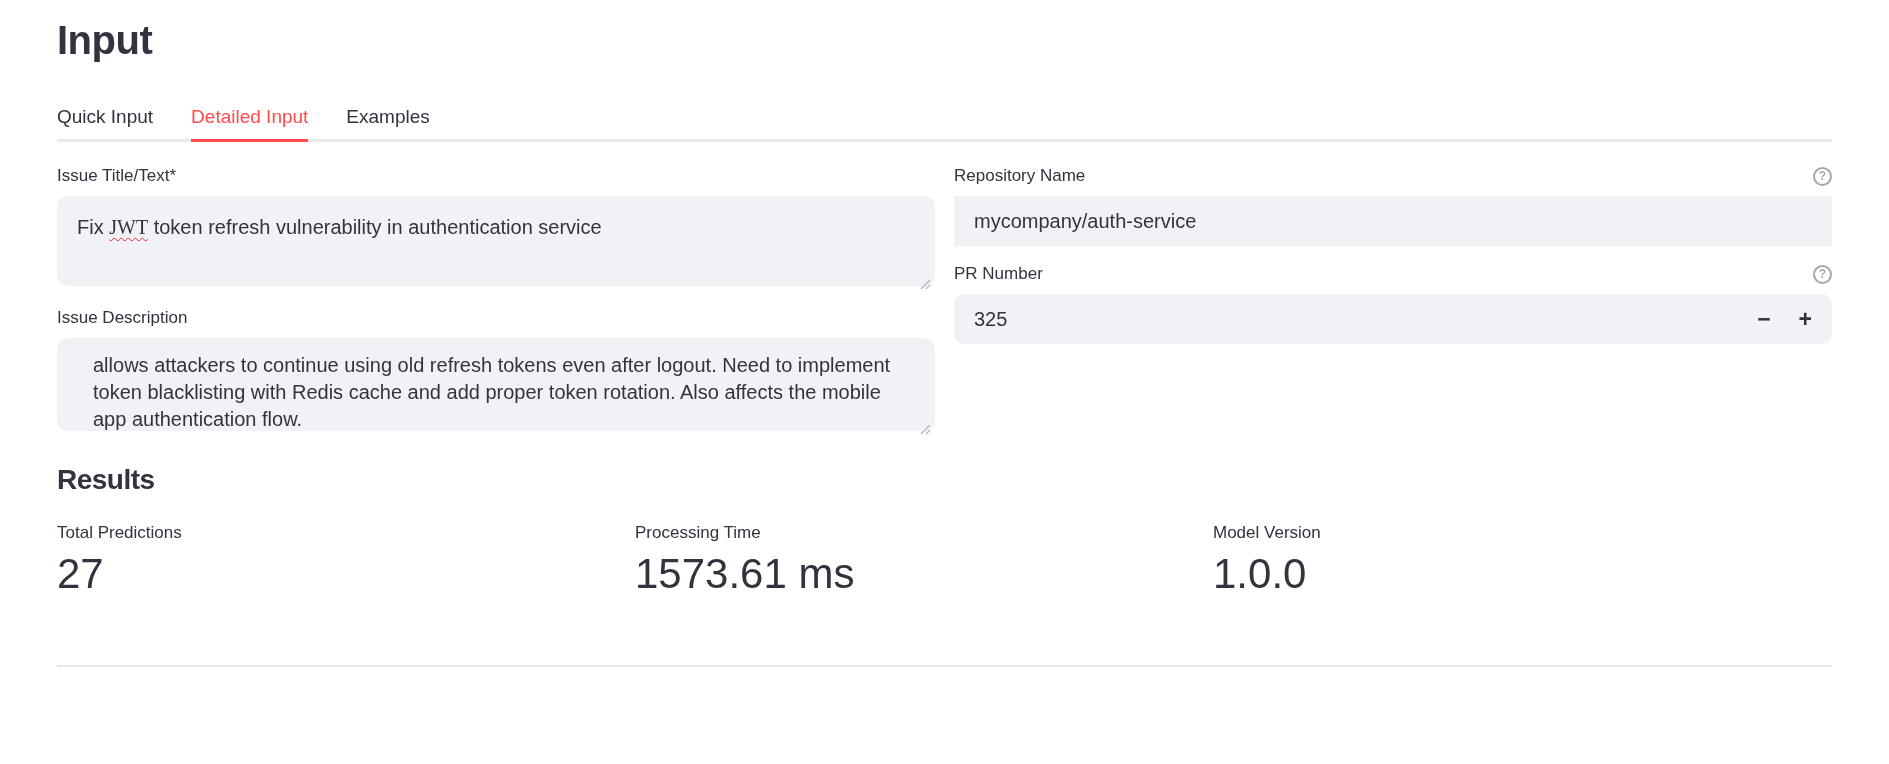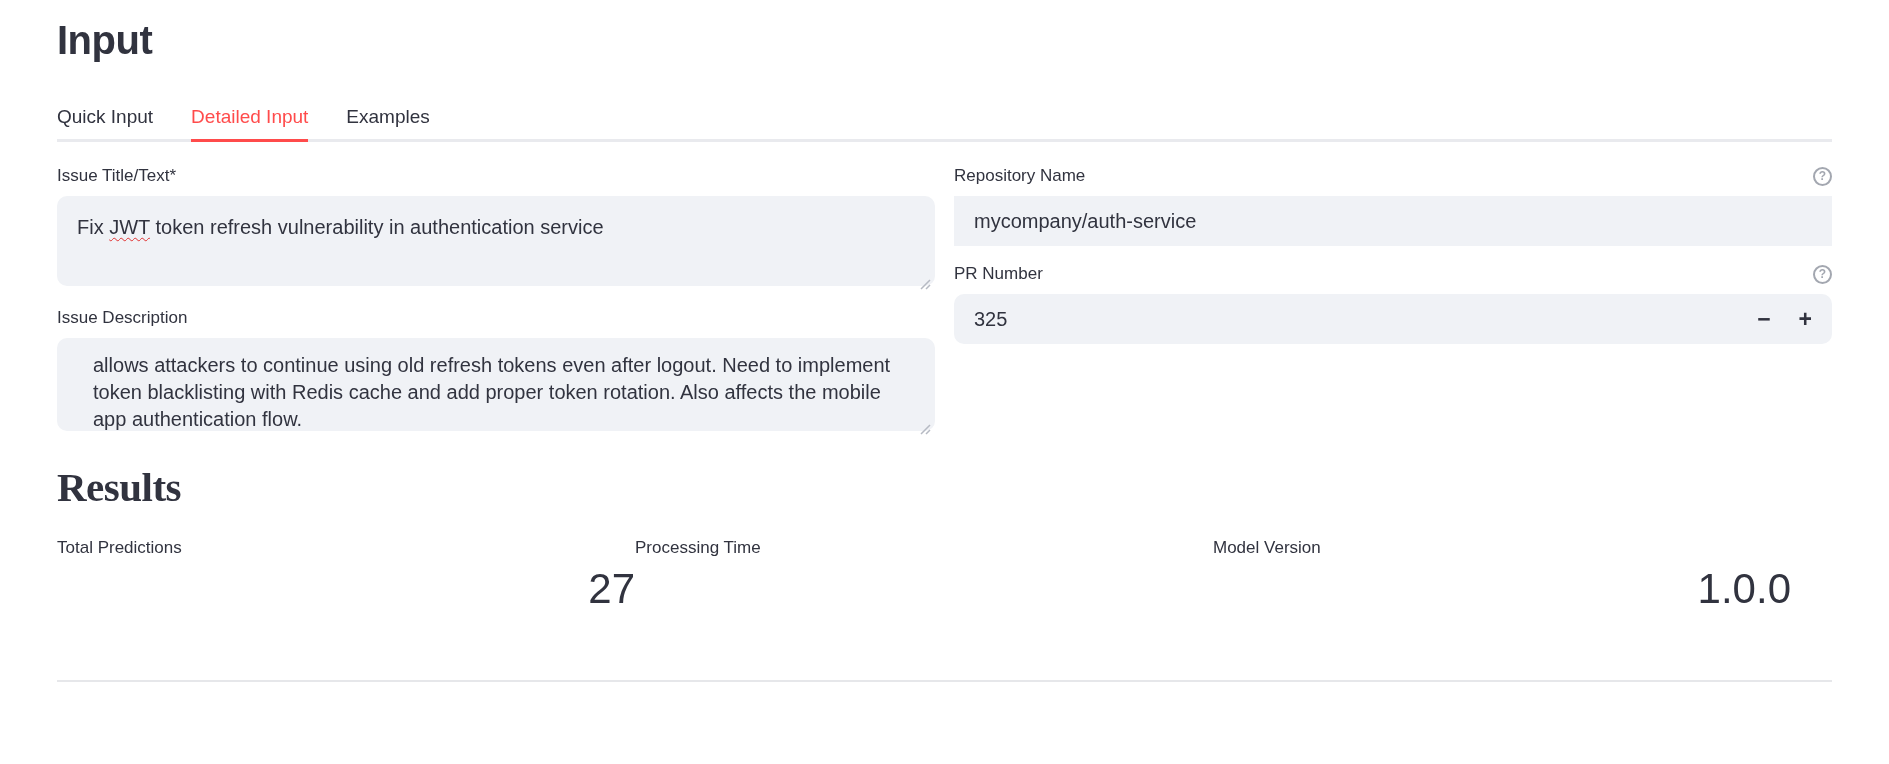--- a/index.html
+++ b/index.html
@@ -19,42 +19,42 @@
   .form-grid { display: flex; gap: 19px; margin-top: 24px; }
   .col { width: 878px; }
   .field { position: relative; }
   .label-row { display: flex; justify-content: space-between; align-items: center; height: 20px; margin-bottom: 10px; }
   .field-label { font-size: 17px; color: #31333f; }
   .help-icon { width: 19px; height: 19px; border: 2px solid #a3a7b0; border-radius: 50%; color: #a3a7b0; font-size: 12px; font-weight: 700; display: flex; align-items: center; justify-content: center; cursor: default; }
 
   .textarea-box { position: relative; background: #f0f2f6; border-radius: 10px; padding: 18px 20px; font-size: 20px; line-height: 27px; color: #31333f; }
   .textarea-title { height: 90px; }
   .textarea-desc { height: 93px; padding-top: 14px; padding-left: 36px; }
-  .squiggle { text-decoration: underline; text-decoration-style: wavy; text-decoration-color: #e03131; text-decoration-thickness: 1px; text-underline-offset: 3px; }
+  .squiggle { text-decoration: underline; text-decoration-style: wavy; text-decoration-color: #e03131; text-decoration-thickness: 1px; text-underline-offset: 3px; font-family: Liberation Serif, serif; }
   .resize-handle { position: absolute; right: 4px; bottom: 4px; width: 12px; height: 12px; cursor: nwse-resize; }
 
   .text-input { display: flex; align-items: center; background: #f0f2f6; border-radius: 0; height: 50px; padding: 0 20px; font-size: 20px; color: #31333f; }
 
   .number-input { display: flex; align-items: center; background: #f0f2f6; border-radius: 10px; height: 50px; padding: 13px 20px; font-size: 20px; color: #31333f; margin-top: 0; }
   .number-value { flex: 1; }
   .step-btn { background: transparent; border: none; font-size: 23px; font-weight: 700; color: #31333f; line-height: 1; cursor: pointer; padding: 0; font-family: "Liberation Sans", sans-serif; }
   .step-btn.minus { margin-right: 28px; }
 
   .gap-between-fields-left { height: 22px; }
   .gap-between-fields-right { height: 18px; }
 
   
   .primary-btn { display: block; width: 1775px; height: 42px; margin-top: 18px; background: #ff4b4b; border: none; border-radius: 10px; color: #ffffff; font-size: 20px; font-family: "Liberation Sans", sans-serif; cursor: pointer; }
 
   
-  .results-title { font-size: 41px; font-weight: 700; color: #31333f; margin-top: 32px; line-height: 1.2; letter-spacing: -0.5px; font-family: Liberation Serif, serif; }
+  .results-title { font-size: 28px; font-weight: 700; color: #31333f; margin-top: 32px; line-height: 1.2; letter-spacing: -0.5px; }
   .metrics { display: flex; margin-top: 26px; }
   .metric { width: 578px; }
   .metric-label { font-size: 17px; color: #31333f; }
-  .metric-value { font-size: 42px; color: #31333f; margin-top: 8px; line-height: 1.1; text-align: right; }
+  .metric-value { font-size: 42px; color: #31333f; margin-top: 8px; line-height: 1.1; }
 
   .divider { border: none; border-top: 2px solid #e6e7ea; margin-top: 68px; }
 </style>
 </head>
 <body>
 
 <div class="container">
 
   <h1 class="page-title">Input</h1>
 
@@ -129,20 +129,21 @@
 
   <h1 class="results-title">Results</h1>
 
   <div class="metrics">
     <div class="metric">
       <div class="metric-label">Total Predictions</div>
       <div class="metric-value">27</div>
     </div>
     <div class="metric">
       <div class="metric-label">Processing Time</div>
+      <div class="metric-value">1573.61 ms</div>
     </div>
     <div class="metric">
       <div class="metric-label">Model Version</div>
       <div class="metric-value">1.0.0</div>
     </div>
   </div>
 
   <hr class="divider">
 
 </div>

